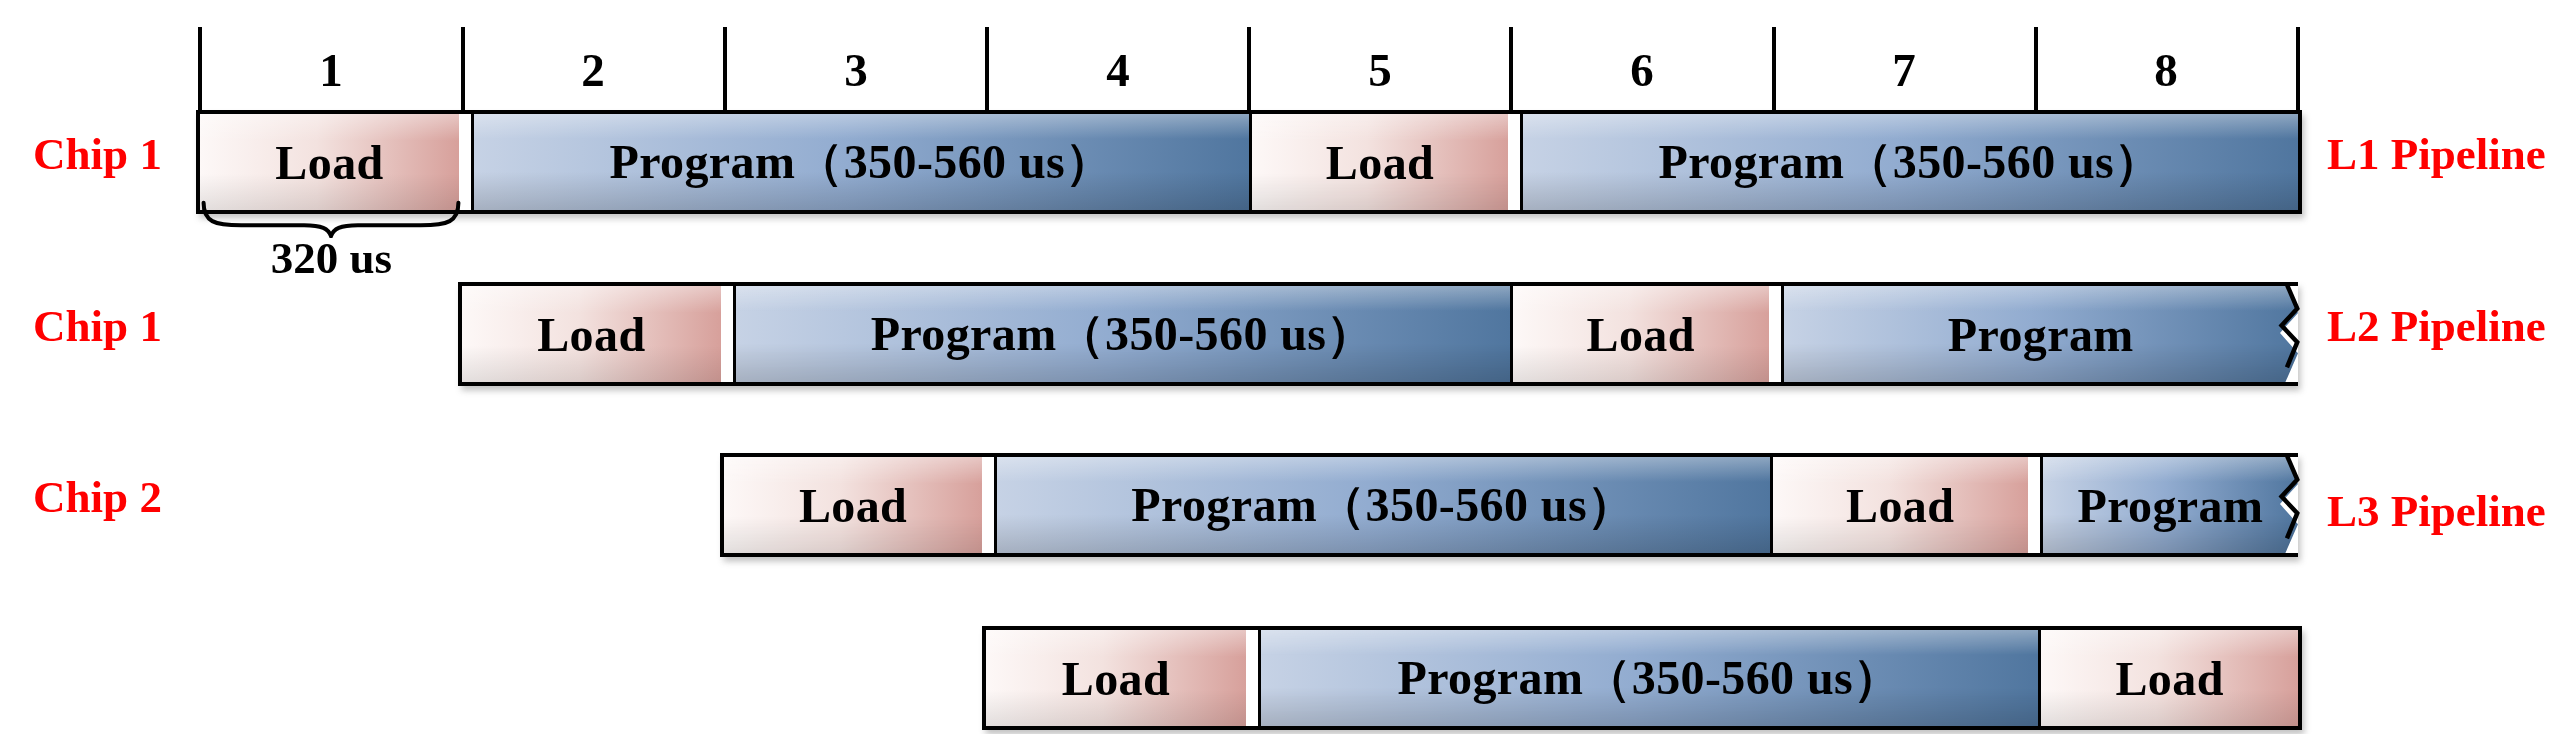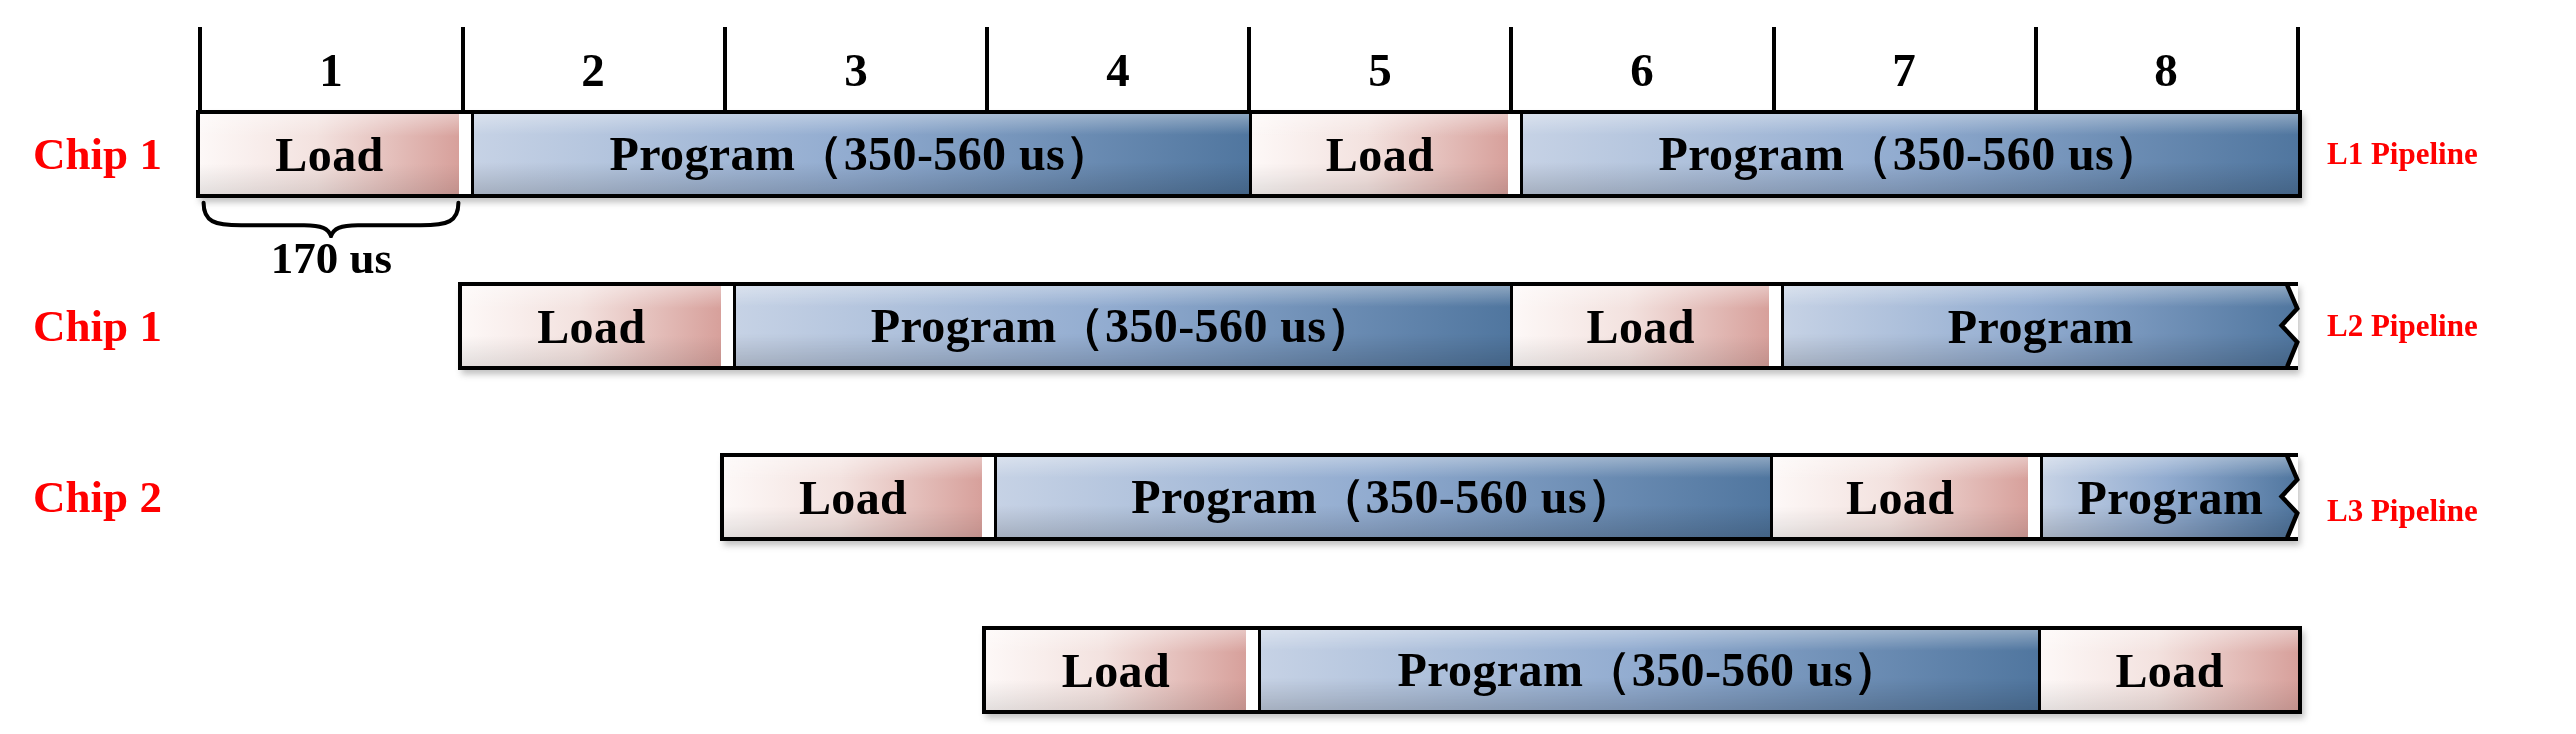--- a/index.html
+++ b/index.html
@@ -15,21 +15,21 @@
     position:absolute;top:27px;height:84px;width:3.6px;
     background:#000;
   }
   .slot-num{
     position:absolute;top:27px;height:83px;width:262px;
     line-height:86px;text-align:center;
     font-size:47px;font-weight:bold;color:#000;
   }
   
   .bar{
-    position:absolute;height:88px;
+    position:absolute;height:104px;
     border:4.5px solid #000;
     box-sizing:border-box;
     display:flex;
     background:#fff;
     box-shadow:2.7px 5.4px 6.3px rgba(120,120,120,0.45);
   }
   .bar.torn{border-right:none;}
   .seg{
     position:relative;height:100%;
     box-sizing:border-box;
@@ -61,21 +61,21 @@
   }
   
   .chip-label{
     position:absolute;left:16px;width:163px;height:88px;
     line-height:88px;text-align:center;
     font-size:45px;font-weight:bold;color:#ff0000;white-space:nowrap;
   }
   .pipe-label{
     position:absolute;left:2327px;height:88px;
     line-height:88px;text-align:left;
-    font-size:31px;font-weight:bold;color:#ff0000;white-space:nowrap;
+    font-size:45px;font-weight:bold;color:#ff0000;white-space:nowrap;
   }
   
   .brace{position:absolute;left:200px;top:200px;width:262px;height:38px;}
   .dur-label{
     position:absolute;left:214px;top:232px;width:235px;
     text-align:center;font-size:45px;font-weight:bold;color:#000;white-space:nowrap;
   }
 </style>
 </head>
 <body>
@@ -115,21 +115,21 @@
       </div>
     <div class="seg program" style="width:787px">
         <span class="lbl">Program（350-560 us）</span>
       </div>
   </div>
   <div class="pipe-label" style="top:110px">L1 Pipeline</div>
 
   <svg class="brace" viewBox="0 0 292 42">
     <path d="M4 3 C4 24 16 28 46 28 L116 28 C136 28 143 32 146 40 C149 32 156 28 176 28 L246 28 C276 28 288 24 288 3" fill="none" stroke="#000" stroke-width="4.5" stroke-linecap="round"></path>
   </svg>
-  <div class="dur-label">170 us</div>
+  <div class="dur-label">320 us</div>
 
   <div class="chip-label" style="top:282px">Chip 1</div>
   <div class="bar torn" style="left:458px;top:282px;width:1840px">
     <div class="seg load" style="width:262px">
         <span class="lbl">Load</span>
       </div>
     <div class="seg program" style="width:787px">
         <span class="lbl">Program（350-560 us）</span>
       </div>
     <div class="seg load" style="width:262px">

